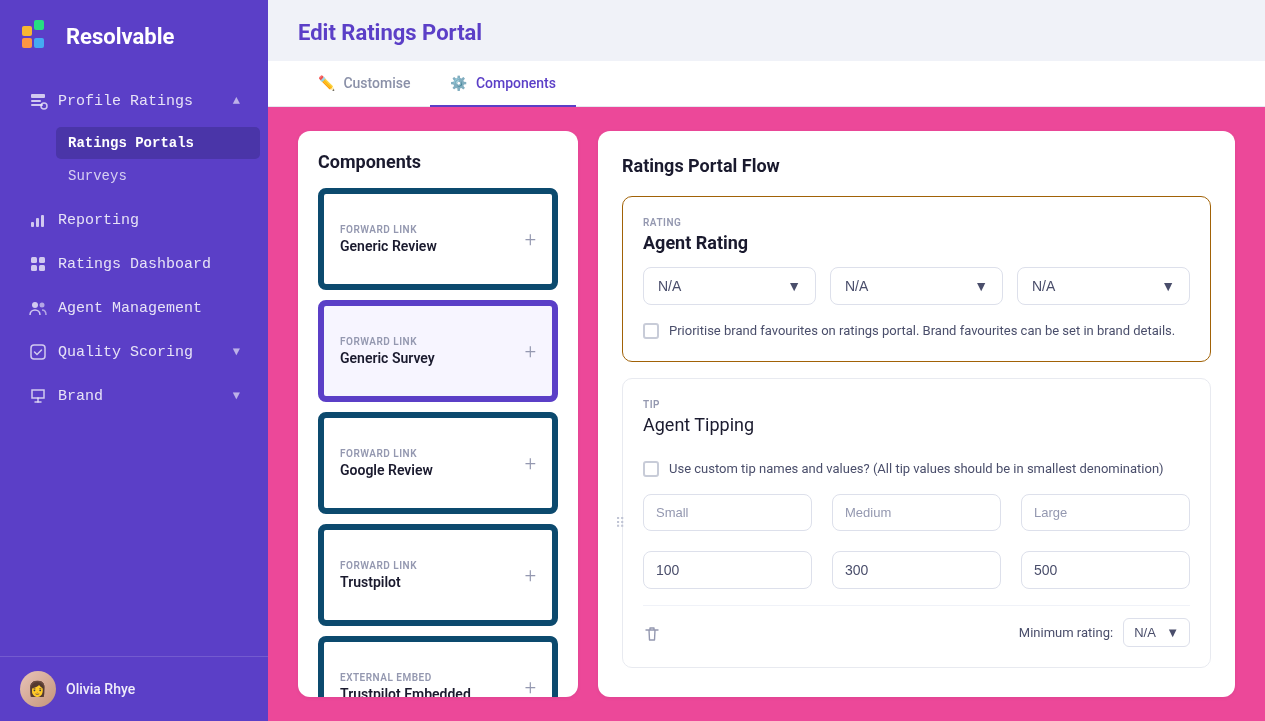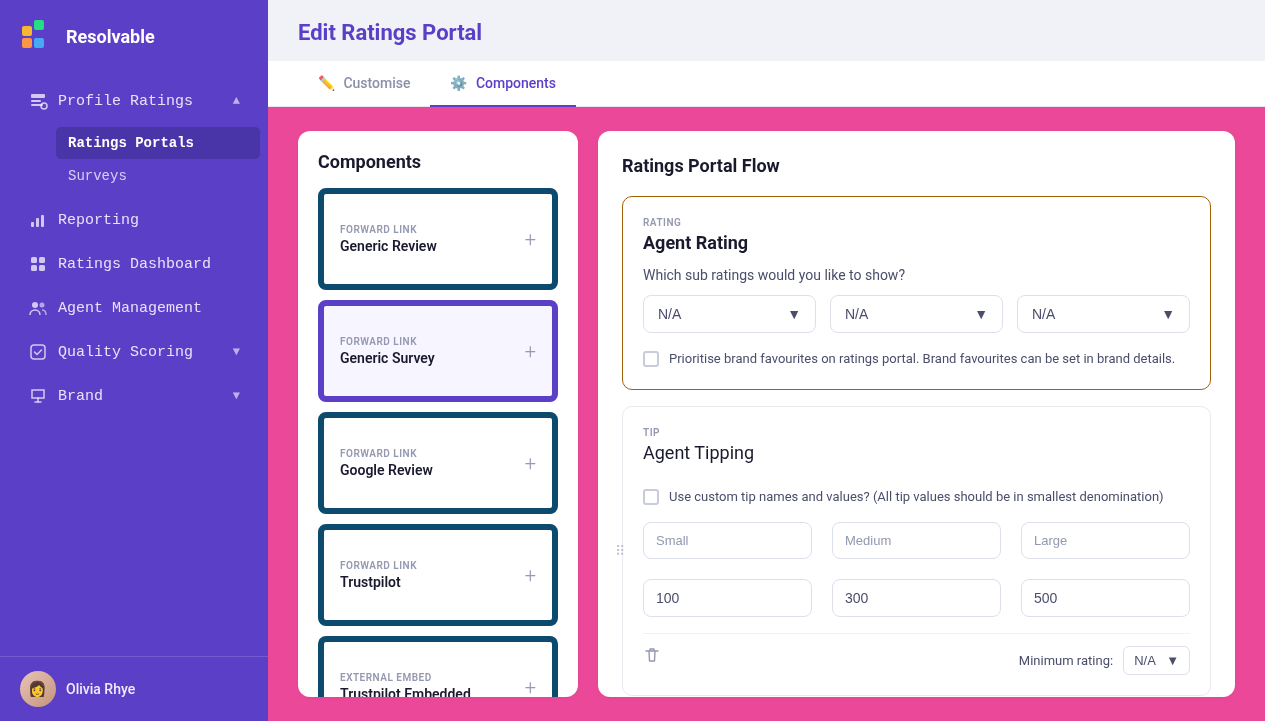--- a/index.html
+++ b/index.html
@@ -2,21 +2,21 @@
 <html><head>
   <meta charset="utf-8">
   <style>
     * { box-sizing: border-box; margin: 0; padding: 0; }
     body { font-family: -apple-system, BlinkMacSystemFont, 'Segoe UI', Roboto, sans-serif; display: flex; height: 721px; width: 1265px; overflow: hidden; background: #f0f2f8; }
 
     
     .sidebar { width: 268px; min-width: 268px; background: #5b3fc7; display: flex; flex-direction: column; height: 100%; color: white; }
     .sidebar-logo { display: flex; align-items: center; gap: 10px; padding: 18px 20px 16px; }
     .logo-icon { width: 36px; height: 36px; }
-    .logo-text { font-size: 18px; font-weight: 700; color: white; }
+    .logo-text { font-size: 22px; font-weight: 700; color: white; }
     .sidebar-nav { flex: 1; padding: 8px 0; font-family: Liberation Mono, monospace; }
     .nav-section { margin-bottom: 2px; }
     .nav-item { display: flex; align-items: center; justify-content: space-between; padding: 11px 20px; cursor: pointer; color: rgba(255,255,255,0.85); font-size: 15px; font-weight: 500; border-radius: 6px; margin: 2px 8px; }
     .nav-item-icon { width: 20px; height: 20px; margin-right: 10px; opacity: 0.9; }
     .nav-item-left { display: flex; align-items: center; }
     .nav-sub { padding: 2px 0 4px 48px; }
     .nav-sub-item { padding: 8px 12px; font-size: 14px; color: rgba(255,255,255,0.75); cursor: pointer; border-radius: 5px; margin: 1px 8px; }
     .nav-sub-item.active { background: #4a35a8; color: white; font-weight: 600; }
     .chevron { font-size: 12px; opacity: 0.7; }
     .sidebar-footer { padding: 14px 20px; display: flex; align-items: center; gap: 10px; border-top: 1px solid rgba(255,255,255,0.15); }
@@ -68,21 +68,21 @@
     .drag-handle { position: absolute; left: -8px; top: 50%; transform: translateY(-50%); color: #c0c4d4; font-size: 14px; cursor: grab; }
     .tip-section { border: 1px solid #e8eaf0; border-radius: 10px; padding: 20px; position: relative; }
     .tip-label { font-size: 10px; font-weight: 600; color: #9498b0; letter-spacing: 0.5px; margin-bottom: 4px; }
     .tip-title { font-size: 18px; font-weight: 700; color: #1a1a2e; margin-bottom: 14px; }
 
     .tip-inputs-row { display: flex; gap: 20px; margin-bottom: 12px; }
     .tip-input { flex: 1; }
     .tip-label-input { font-size: 13px; color: #9498b0; border: 1px solid #dde0eb; border-radius: 8px; padding: 10px 12px; width: 100%; outline: none; }
     .tip-value-input { font-size: 14px; color: #4a4e6b; border: 1px solid #dde0eb; border-radius: 8px; padding: 10px 12px; width: 100%; outline: none; margin-top: 8px; }
 
-    .section-footer { display: flex; align-items: flex-start; justify-content: space-between; margin-top: 16px; padding-top: 12px; border-top: 1px solid #f0f2f8; }
+    .section-footer { display: flex; align-items: flex-end; justify-content: space-between; margin-top: 16px; padding-top: 12px; border-top: 1px solid #f0f2f8; }
     .delete-btn { color: #9498b0; font-size: 16px; cursor: pointer; }
     .min-rating-row { display: flex; align-items: center; gap: 10px; }
     .min-rating-label { font-size: 13px; color: #4a4e6b; }
     .min-rating-select { border: 1px solid #dde0eb; border-radius: 6px; padding: 6px 10px; font-size: 13px; color: #4a4e6b; background: white; cursor: pointer; display: flex; align-items: center; gap: 6px; }
     .min-rating-select select { border: none; background: transparent; font-size: 13px; color: #4a4e6b; outline: none; appearance: none; cursor: pointer; padding-right: 4px; }
   </style>
 </head>
 <body>
 
 <div class="sidebar">
@@ -254,21 +254,20 @@
         <span class="add-btn">+</span>
       </div>
     </div>
 
     <div class="flow-panel">
       <div class="flow-title">Ratings Portal Flow</div>
 
       <div class="flow-section">
         <div class="section-label">RATING</div>
         <div class="section-title">Agent Rating</div>
-        <div class="sub-question">Which sub ratings would you like to show?</div>
         <div class="dropdowns-row">
           <div class="dropdown-select">
             <select>
               <option>N/A</option>
             </select>
             <span>▼</span>
           </div>
           <div class="dropdown-select">
             <select>
               <option>N/A</option>

